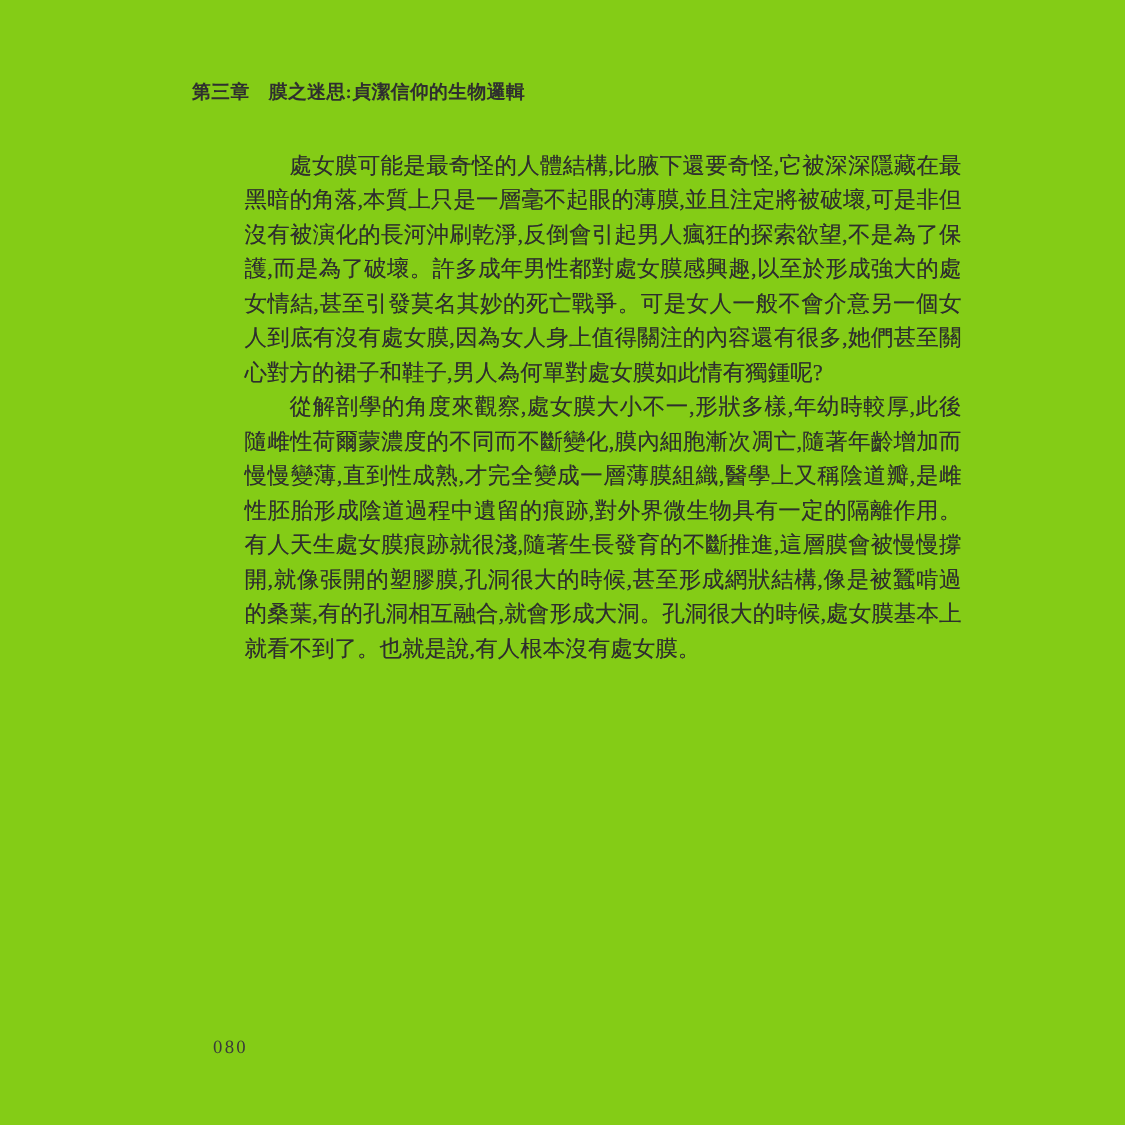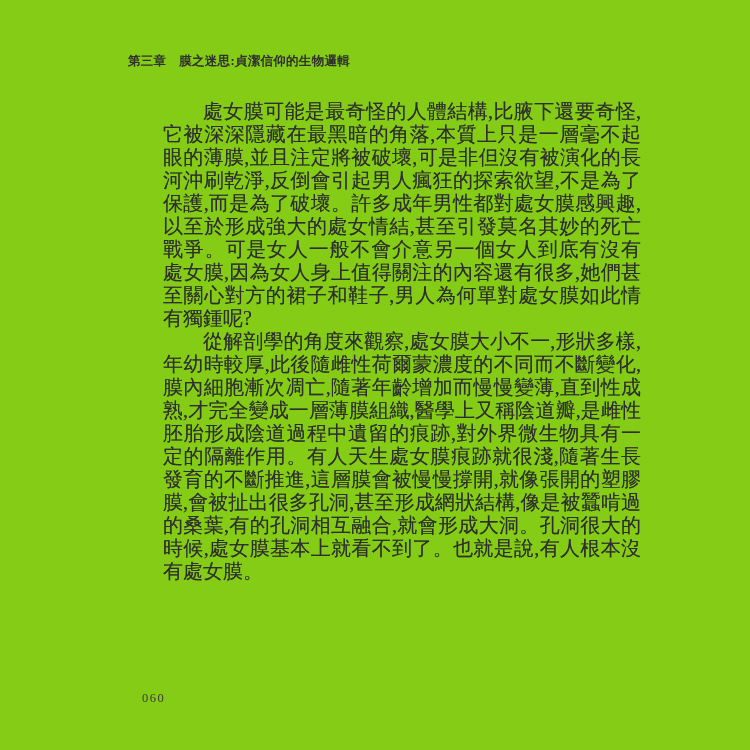--- a/index.html
+++ b/index.html
@@ -22,21 +22,21 @@
     font-weight: 700;
     color: #2f2f2f;
     letter-spacing: 0.3px;
     white-space: nowrap;
   }
   .body-text {
     position: absolute;
     left: 163px;
     top: 100px;
     width: 478px;
-    font-size: 20px;
+    font-size: 15px;
     line-height: 23px;
     color: #2e2e2e;
     text-align: justify;
     text-justify: inter-ideograph;
     text-shadow: 0 0 0.4px rgba(46,46,46,0.55);
   }
   .body-text p {
     margin: 0;
     padding: 0;
     text-indent: 2em;
@@ -52,18 +52,18 @@
 </style>
 </head>
 <body>
 
 <div class="book-page">
 
   <div class="running-header">第三章　膜之迷思:貞潔信仰的生物邏輯</div>
 
   <div class="body-text">
     <p>處女膜可能是最奇怪的人體結構,比腋下還要奇怪,它被深深隱藏在最黑暗的角落,本質上只是一層毫不起眼的薄膜,並且注定將被破壞,可是非但沒有被演化的長河沖刷乾淨,反倒會引起男人瘋狂的探索欲望,不是為了保護,而是為了破壞。許多成年男性都對處女膜感興趣,以至於形成強大的處女情結,甚至引發莫名其妙的死亡戰爭。可是女人一般不會介意另一個女人到底有沒有處女膜,因為女人身上值得關注的內容還有很多,她們甚至關心對方的裙子和鞋子,男人為何單對處女膜如此情有獨鍾呢?</p>
-    <p>從解剖學的角度來觀察,處女膜大小不一,形狀多樣,年幼時較厚,此後隨雌性荷爾蒙濃度的不同而不斷變化,膜內細胞漸次凋亡,隨著年齡增加而慢慢變薄,直到性成熟,才完全變成一層薄膜組織,醫學上又稱陰道瓣,是雌性胚胎形成陰道過程中遺留的痕跡,對外界微生物具有一定的隔離作用。有人天生處女膜痕跡就很淺,隨著生長發育的不斷推進,這層膜會被慢慢撐開,就像張開的塑膠膜,會被扯出很多孔洞,甚至形成網狀結構,像是被蠶啃過的桑葉,有的孔洞相互融合,就會形成大洞。孔洞很大的時候,處女膜基本上就看不到了。也就是說,有人根本沒有處女膜。</p>
+    <p>從解剖學的角度來觀察,處女膜大小不一,形狀多樣,年幼時較厚,此後隨雌性荷爾蒙濃度的不同而不斷變化,膜內細胞漸次凋亡,隨著年齡增加而慢慢變薄,直到性成熟,才完全變成一層薄膜組織,醫學上又稱陰道瓣,是雌性胚胎形成陰道過程中遺留的痕跡,對外界微生物具有一定的隔離作用。有人天生處女膜痕跡就很淺,隨著生長發育的不斷推進,這層膜會被慢慢撐開,就像張開的塑膠膜,孔洞很大的時候,甚至形成網狀結構,像是被蠶啃過的桑葉,有的孔洞相互融合,就會形成大洞。孔洞很大的時候,處女膜基本上就看不到了。也就是說,有人根本沒有處女膜。</p>
   </div>
 
-  <div class="page-number">060</div>
+  <div class="page-number">080</div>
 
 </div>
 
 </body></html>

